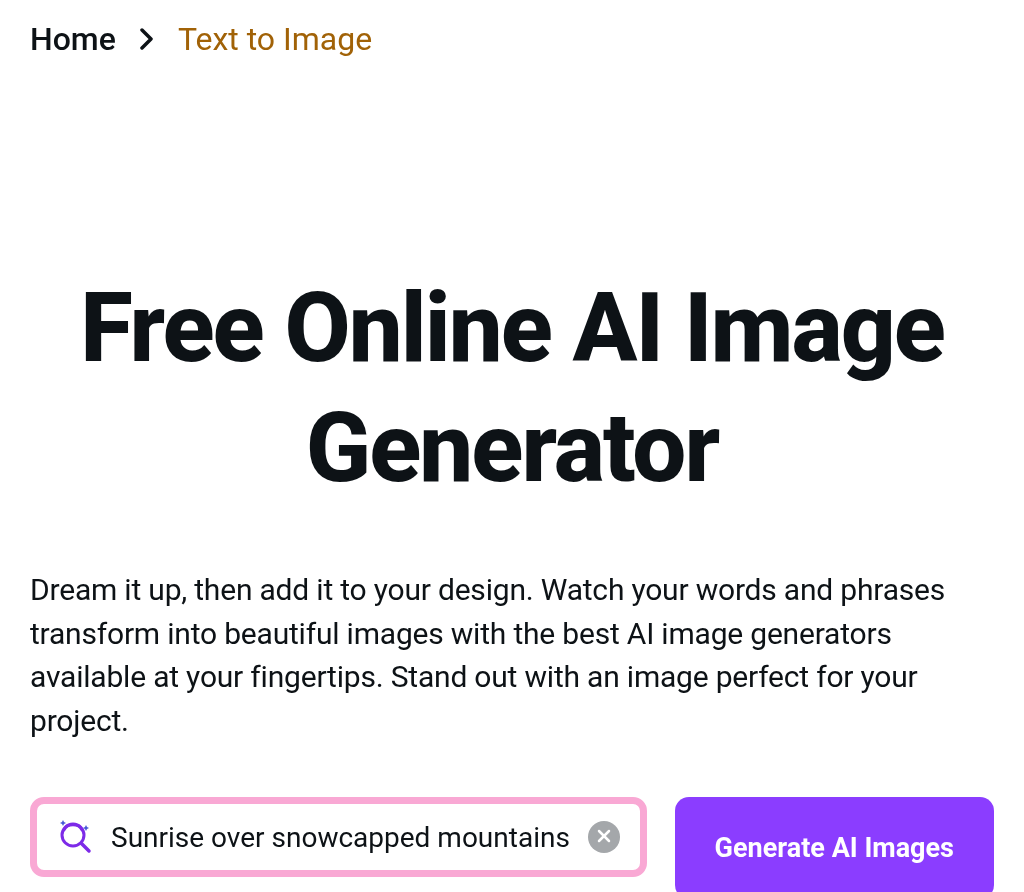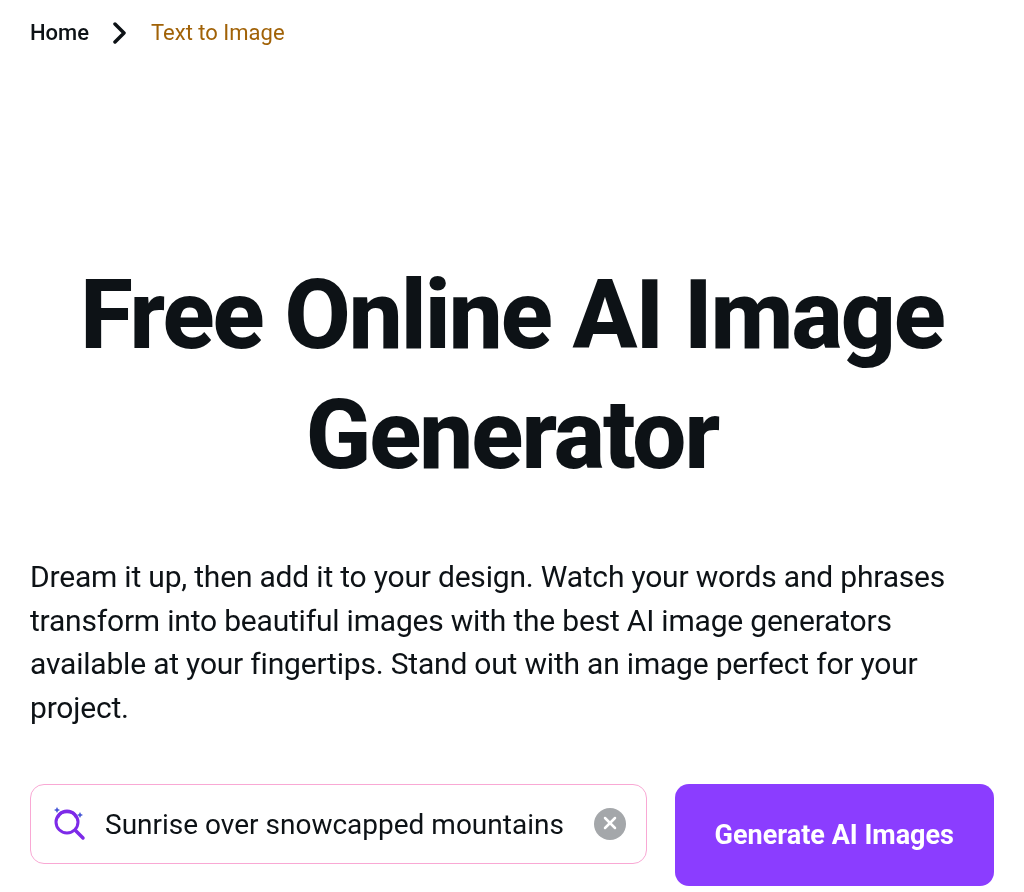--- a/index.html
+++ b/index.html
@@ -12,21 +12,21 @@
       background: #ffffff;
       width: 1024px;
       height: 892px;
       padding: 20px 30px;
       color: #0d1216;
     }
     .breadcrumb {
       display: flex;
       align-items: center;
       gap: 24px;
-      font-size: 22px;
+      font-size: 32px;
       font-weight: 500;
       margin-bottom: 10px;
     }
     .breadcrumb-home {
       color: #0d1216;
     }
     .breadcrumb-separator {
       display: flex;
       align-items: center;
       color: #0d1216;
@@ -56,21 +56,21 @@
     }
     .prompt-row {
       display: flex;
       align-items: stretch;
       gap: 28px;
     }
     .prompt-input-wrapper {
       flex: 1;
       display: flex;
       align-items: center;
-      border: 1px solid #f9a8d4;
+      border: 7px solid #f9a8d4;
       border-radius: 14px;
       padding: 0 20px;
       height: 80px;
       gap: 18px;
       background: #ffffff;
     }
     .magic-icon {
       flex-shrink: 0;
       display: flex;
       align-items: center;

